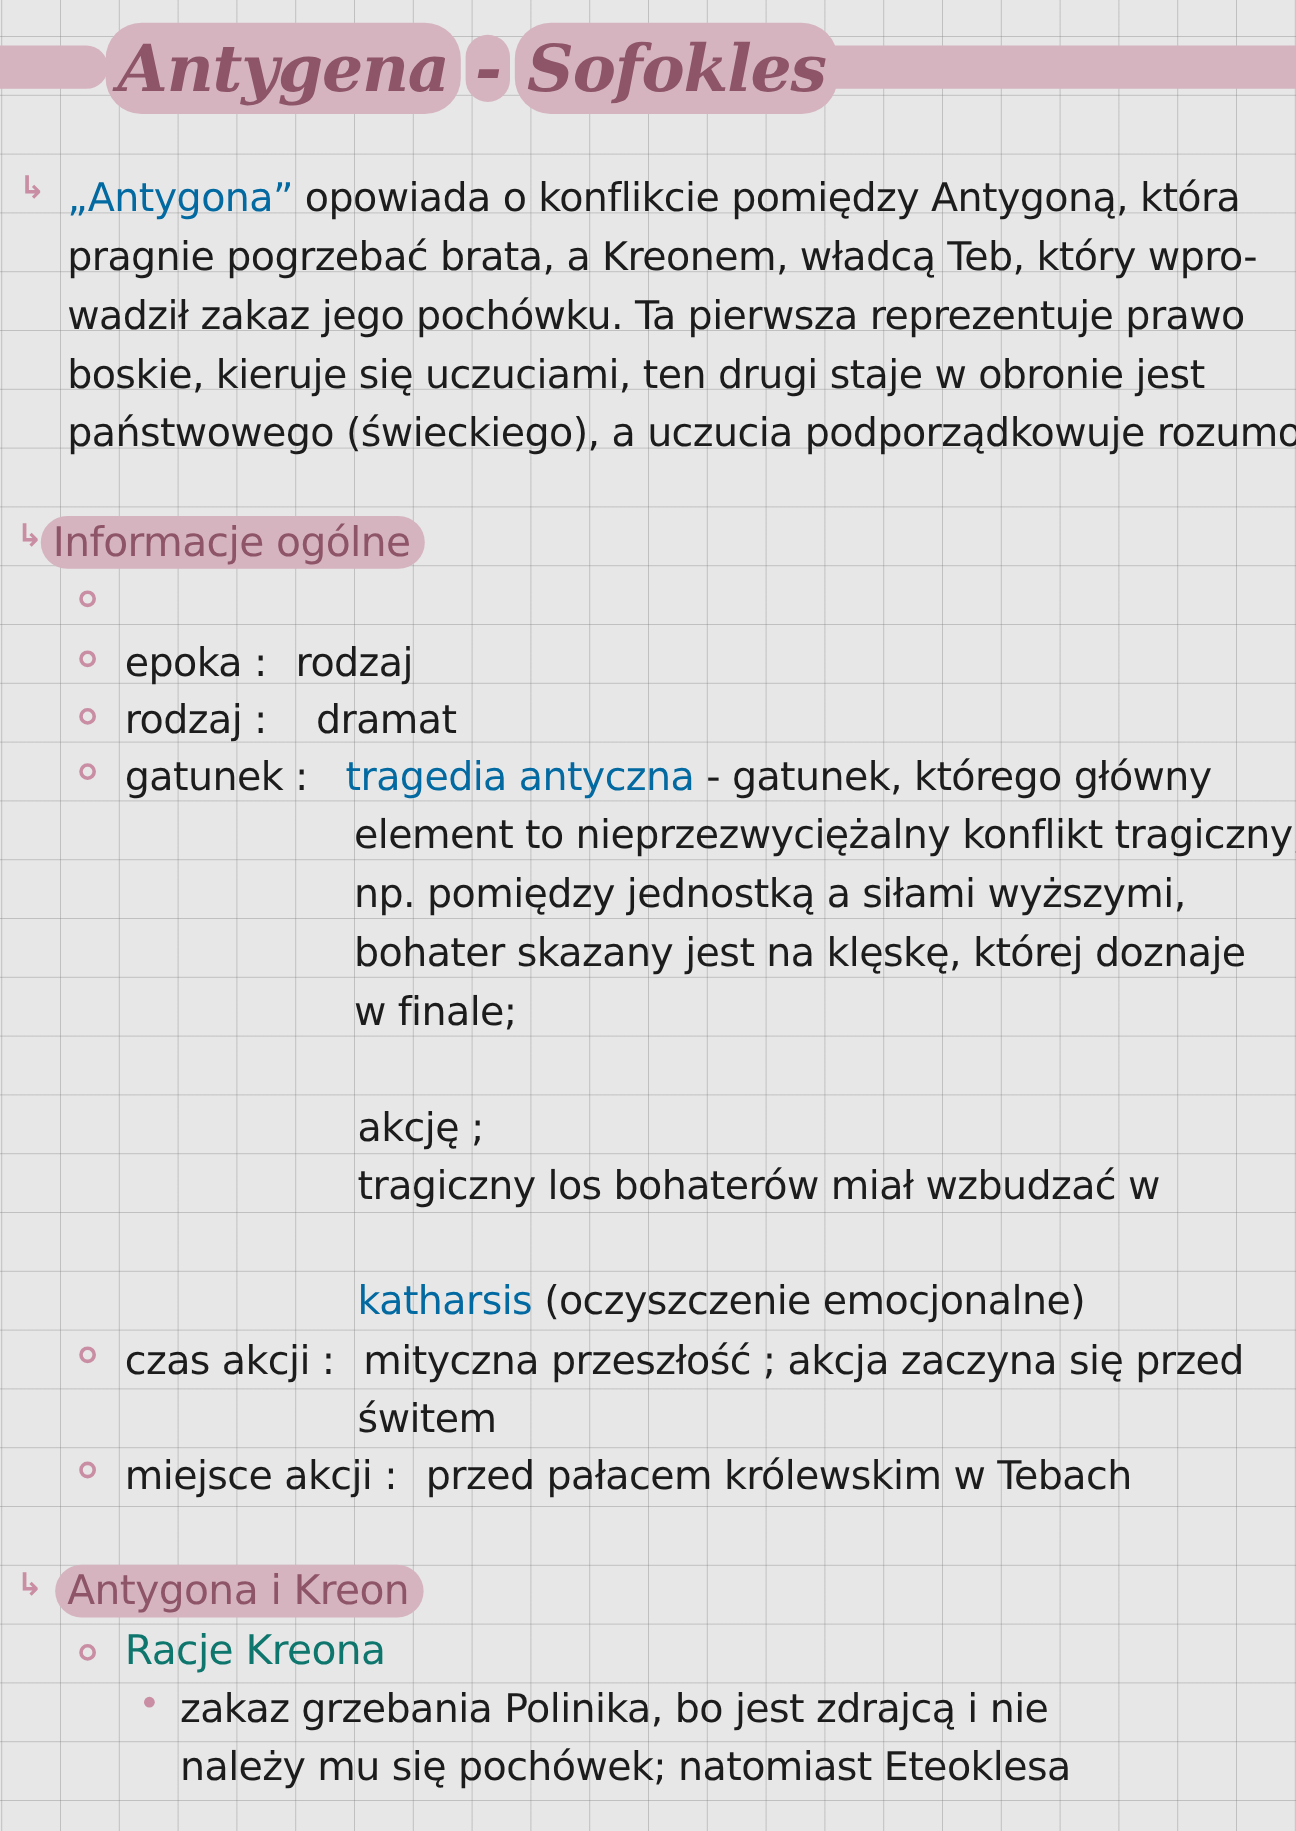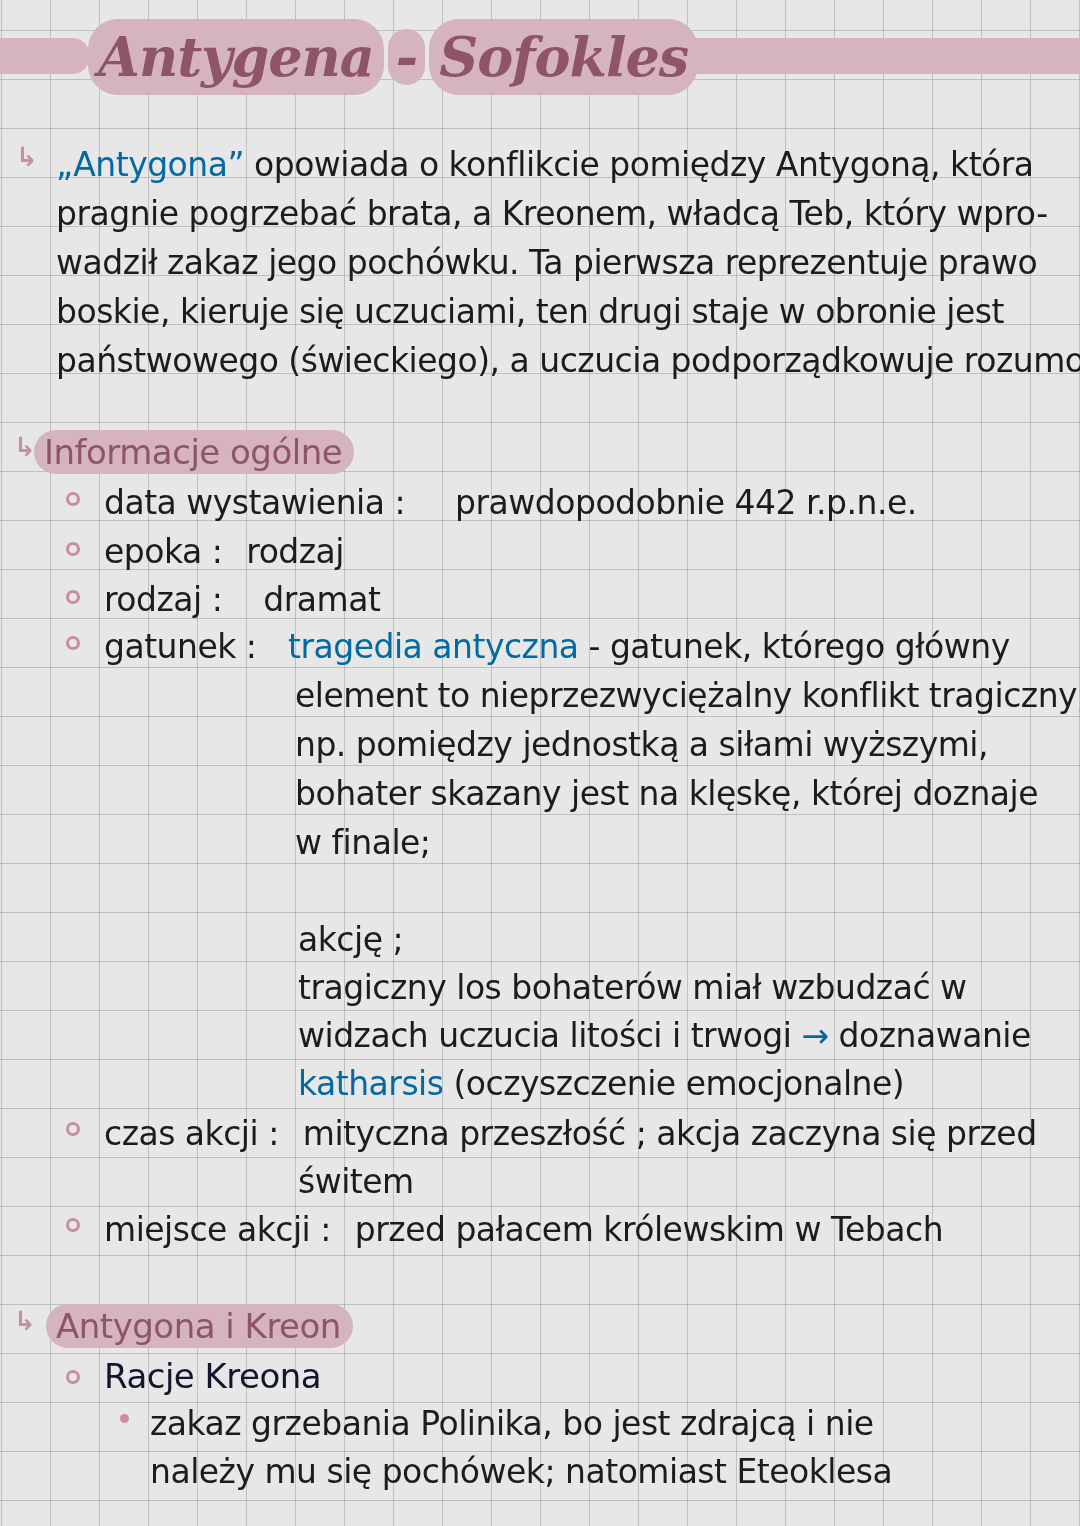--- a/index.html
+++ b/index.html
@@ -44,21 +44,21 @@
   }
   .section-label {
     background:#d5b4bf; color:#8e5468; font-size:34px; border-radius:24px;
     padding:0 12px 0 10px; line-height:44px; letter-spacing:-0.5px;
   }
   .row { position:absolute; font-size:33px; line-height:49px; white-space:nowrap; letter-spacing:-0.5px; }
   .bullet {
     position:absolute; width:8px; height:8px; border:3px solid #c98ea3; border-radius:50%;
   }
   .dot { position:absolute; width:9px; height:9px; background:#c98ea3; border-radius:50%; }
-  .sub-pink { color:#0f172a; font-size:34px; }
+  .sub-pink { color:#0f766e; font-size:34px; }
 </style>
 </head>
 <body>
 
 <div class="page">
 
   <div class="title-bar-left"></div>
   <div class="title-bar-right"></div>
   <div class="title">
     <span class="part">Antygena</span>
@@ -74,24 +74,20 @@
     <span class="line">boskie, kieruje się uczuciami, ten drugi staje w obronie jest</span>
     <span class="line">państwowego (świeckiego), a uczucia podporządkowuje rozumowi.</span>
   </div>
 
   <span class="arrow" style="left:14px; top:432px;">↳</span>
   <div class="section" style="left:34px; top:430px;">
     <span class="section-label">Informacje ogólne</span>
   </div>
 
   <span class="bullet" style="left:66px; top:492px;"></span>
-  <div class="row" style="left:104px; top:478px;">
-    <span>data wystawienia :</span>
-    <span style="margin-left:40px;">prawdopodobnie 442 r.p.n.e.</span>
-  </div>
 
   <span class="bullet" style="left:66px; top:542px;"></span>
   <div class="row" style="left:104px; top:527px;">
     <span>epoka :</span>
     <span style="margin-left:14px;">rodzaj</span>
   </div>
 
   <span class="bullet" style="left:66px; top:590px;"></span>
   <div class="row" style="left:104px; top:575px;">
     <span>rodzaj :</span>
@@ -102,23 +98,20 @@
   <div class="row" style="left:104px; top:622px;">gatunek :</div>
   <div class="row" style="left:288px; top:622px;">
     <span class="pink">tragedia antyczna</span><span> - gatunek, którego główny</span>
   </div>
   <div class="row" style="left:295px; top:671px;">element to nieprzezwyciężalny konflikt tragiczny,</div>
   <div class="row" style="left:295px; top:720px;">np. pomiędzy jednostką a siłami wyższymi,</div>
   <div class="row" style="left:295px; top:769px;">bohater skazany jest na klęskę, której doznaje</div>
   <div class="row" style="left:295px; top:818px;">w finale;</div>
   <div class="row" style="left:298px; top:915px;">akcję ;</div>
   <div class="row" style="left:298px; top:963px;">tragiczny los bohaterów miał wzbudzać w</div>
-  <div class="row" style="left:298px; top:1011px;">
-    <span>widzach uczucia litości i trwogi </span><span class="pink">→</span><span> doznawanie</span>
-  </div>
   <div class="row" style="left:298px; top:1059px;">
     <span class="pink">katharsis</span><span> (oczyszczenie emocjonalne)</span>
   </div>
 
   <span class="bullet" style="left:66px; top:1122px;"></span>
   <div class="row" style="left:104px; top:1109px;">
     <span>czas akcji :</span>
     <span style="margin-left:14px;">mityczna przeszłość ; akcja zaczyna się przed</span>
   </div>
   <div class="row" style="left:298px; top:1157px;">świtem</div>

